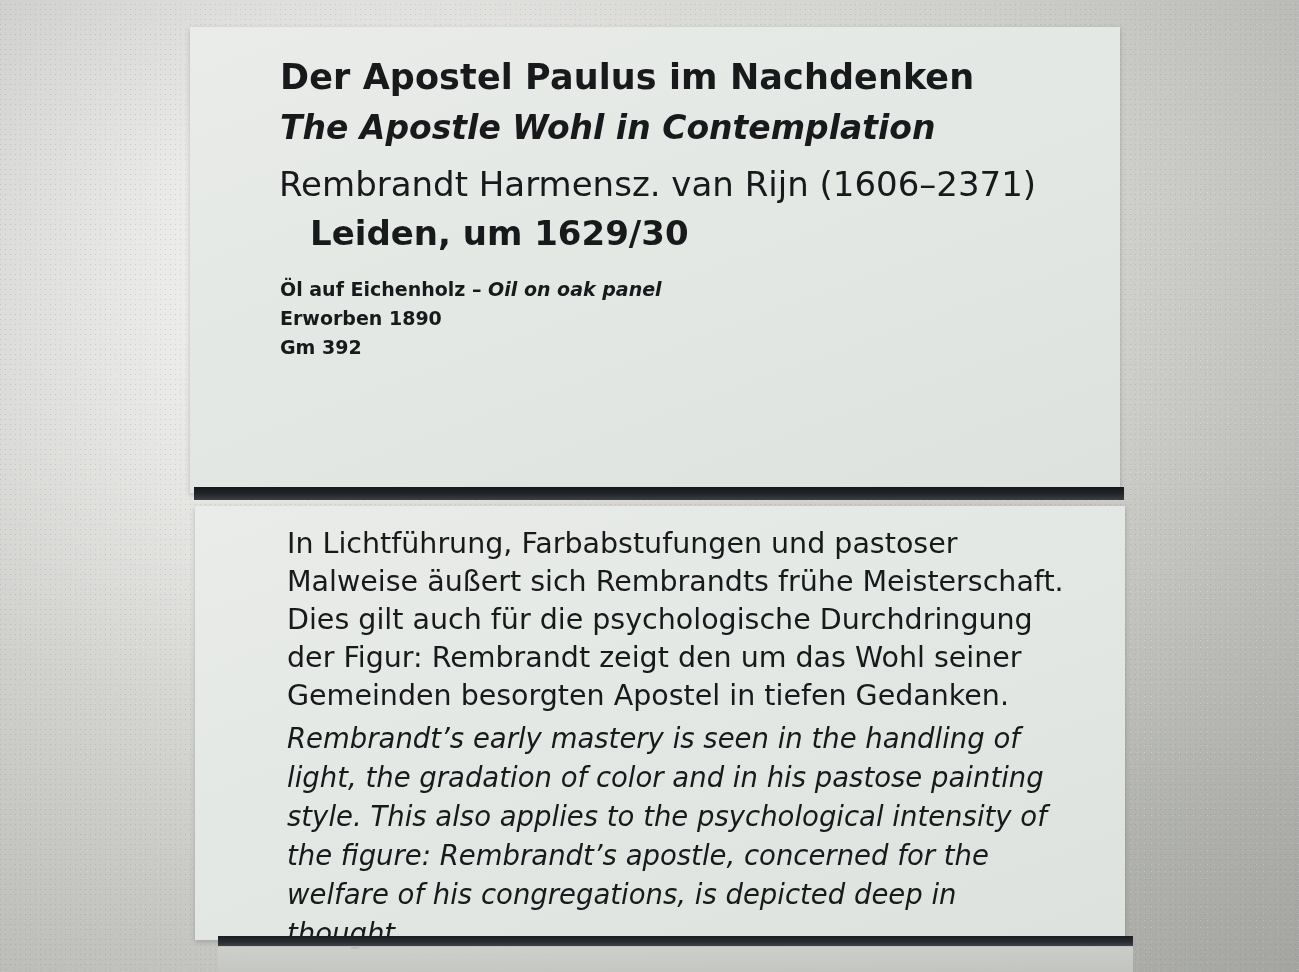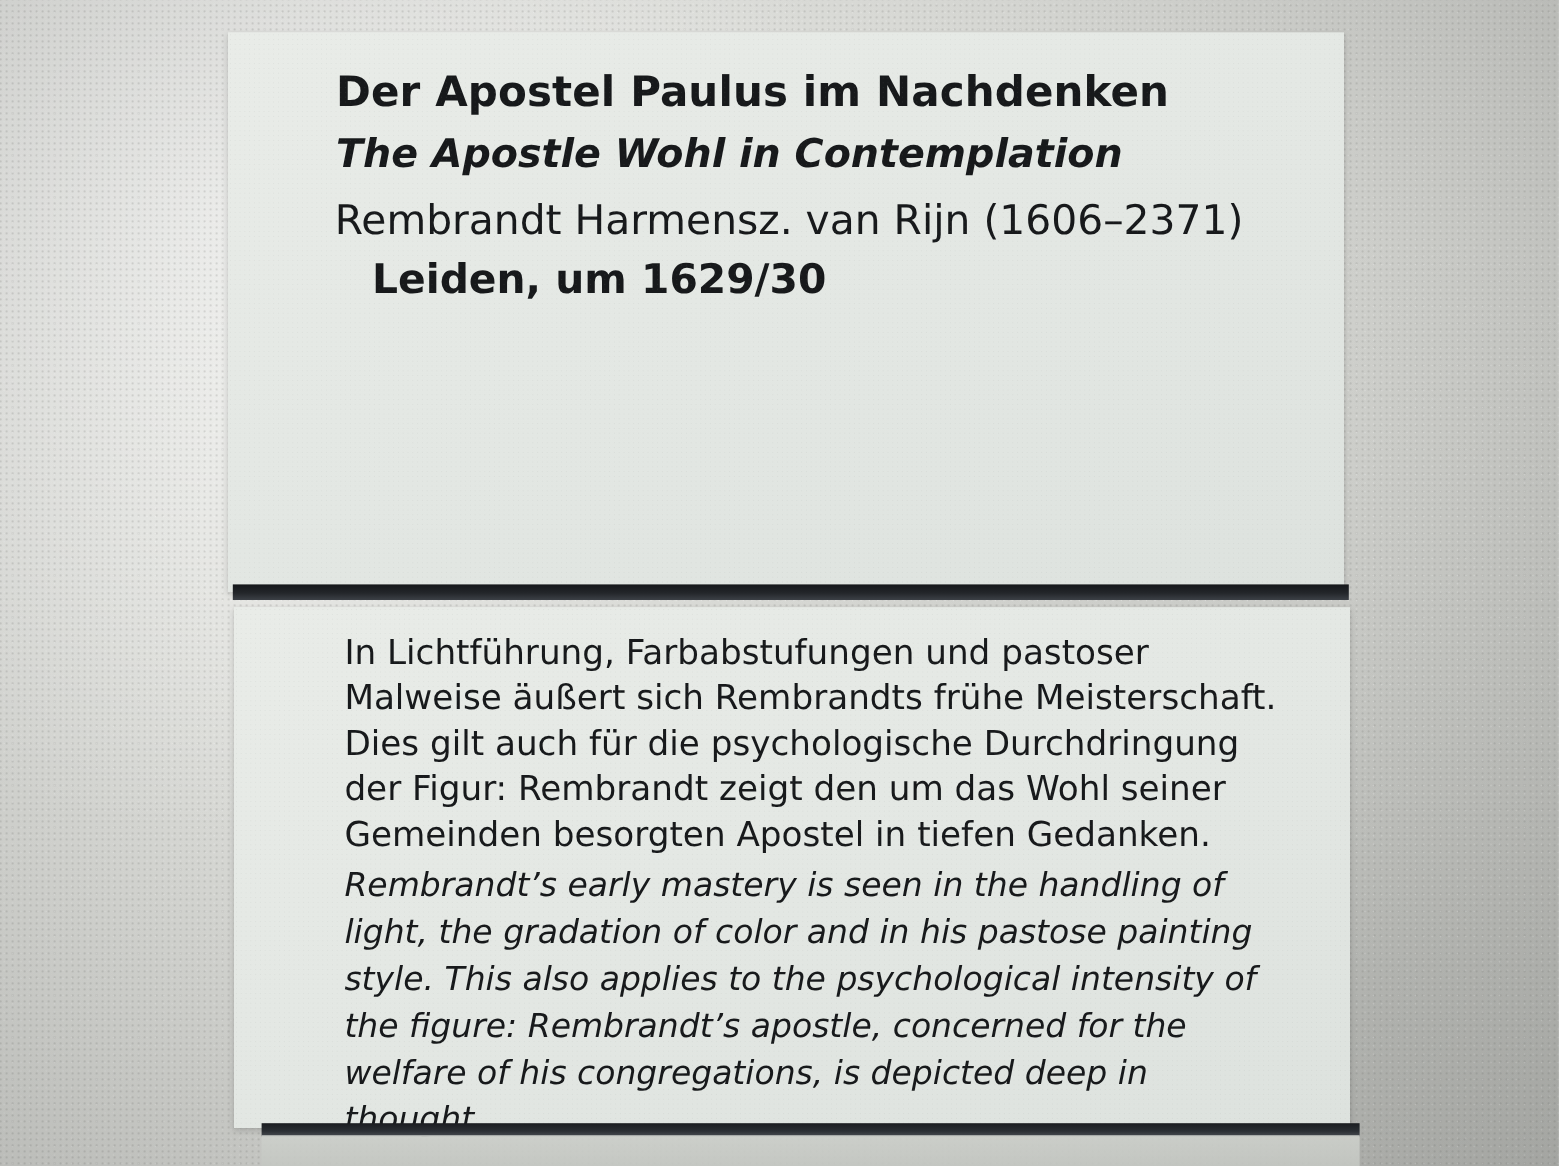--- a/index.html
+++ b/index.html
@@ -173,20 +173,28 @@
 <div class="wall">
   <div class="wall-texture"></div>
   <div class="wall-vignette"></div>
 </div>
 
 <div class="panel panel-top">
   <div class="txt title-de">Der Apostel Paulus im Nachdenken</div>
   <div class="txt title-en">The Apostle Wohl in Contemplation</div>
   <div class="txt artist">Rembrandt Harmensz. van Rijn (1606–2371)</div>
   <div class="txt origin">Leiden, um 1629/30</div>
+  <div class="txt meta">
+    <div class="nowrap">
+      <span>Öl auf Eichenholz –</span>
+      <span class="medium-en">Oil on oak panel</span>
+    </div>
+    <div class="nowrap">Erworben 1890</div>
+    <div class="nowrap">Gm 392</div>
+  </div>
 </div>
 
 <div class="panel-shadow-top"></div>
 
 <div class="panel panel-bottom">
   <div class="txt desc-de">In Lichtführung, Farbabstufungen und pastoser Malweise äußert sich Rembrandts frühe Meisterschaft. Dies gilt auch für die psychologische Durchdringung der Figur: Rembrandt zeigt den um das Wohl seiner Gemeinden besorgten Apostel in tiefen Gedanken.</div>
   <div class="txt desc-en">Rembrandt’s early mastery is seen in the handling of light, the gradation of color and in his pastose painting style. This also applies to the psychological intensity of the figure: Rembrandt’s apostle, concerned for the welfare of his congregations, is depicted deep in thought.</div>
 </div>
 
 <div class="panel-shadow-bottom"></div>

